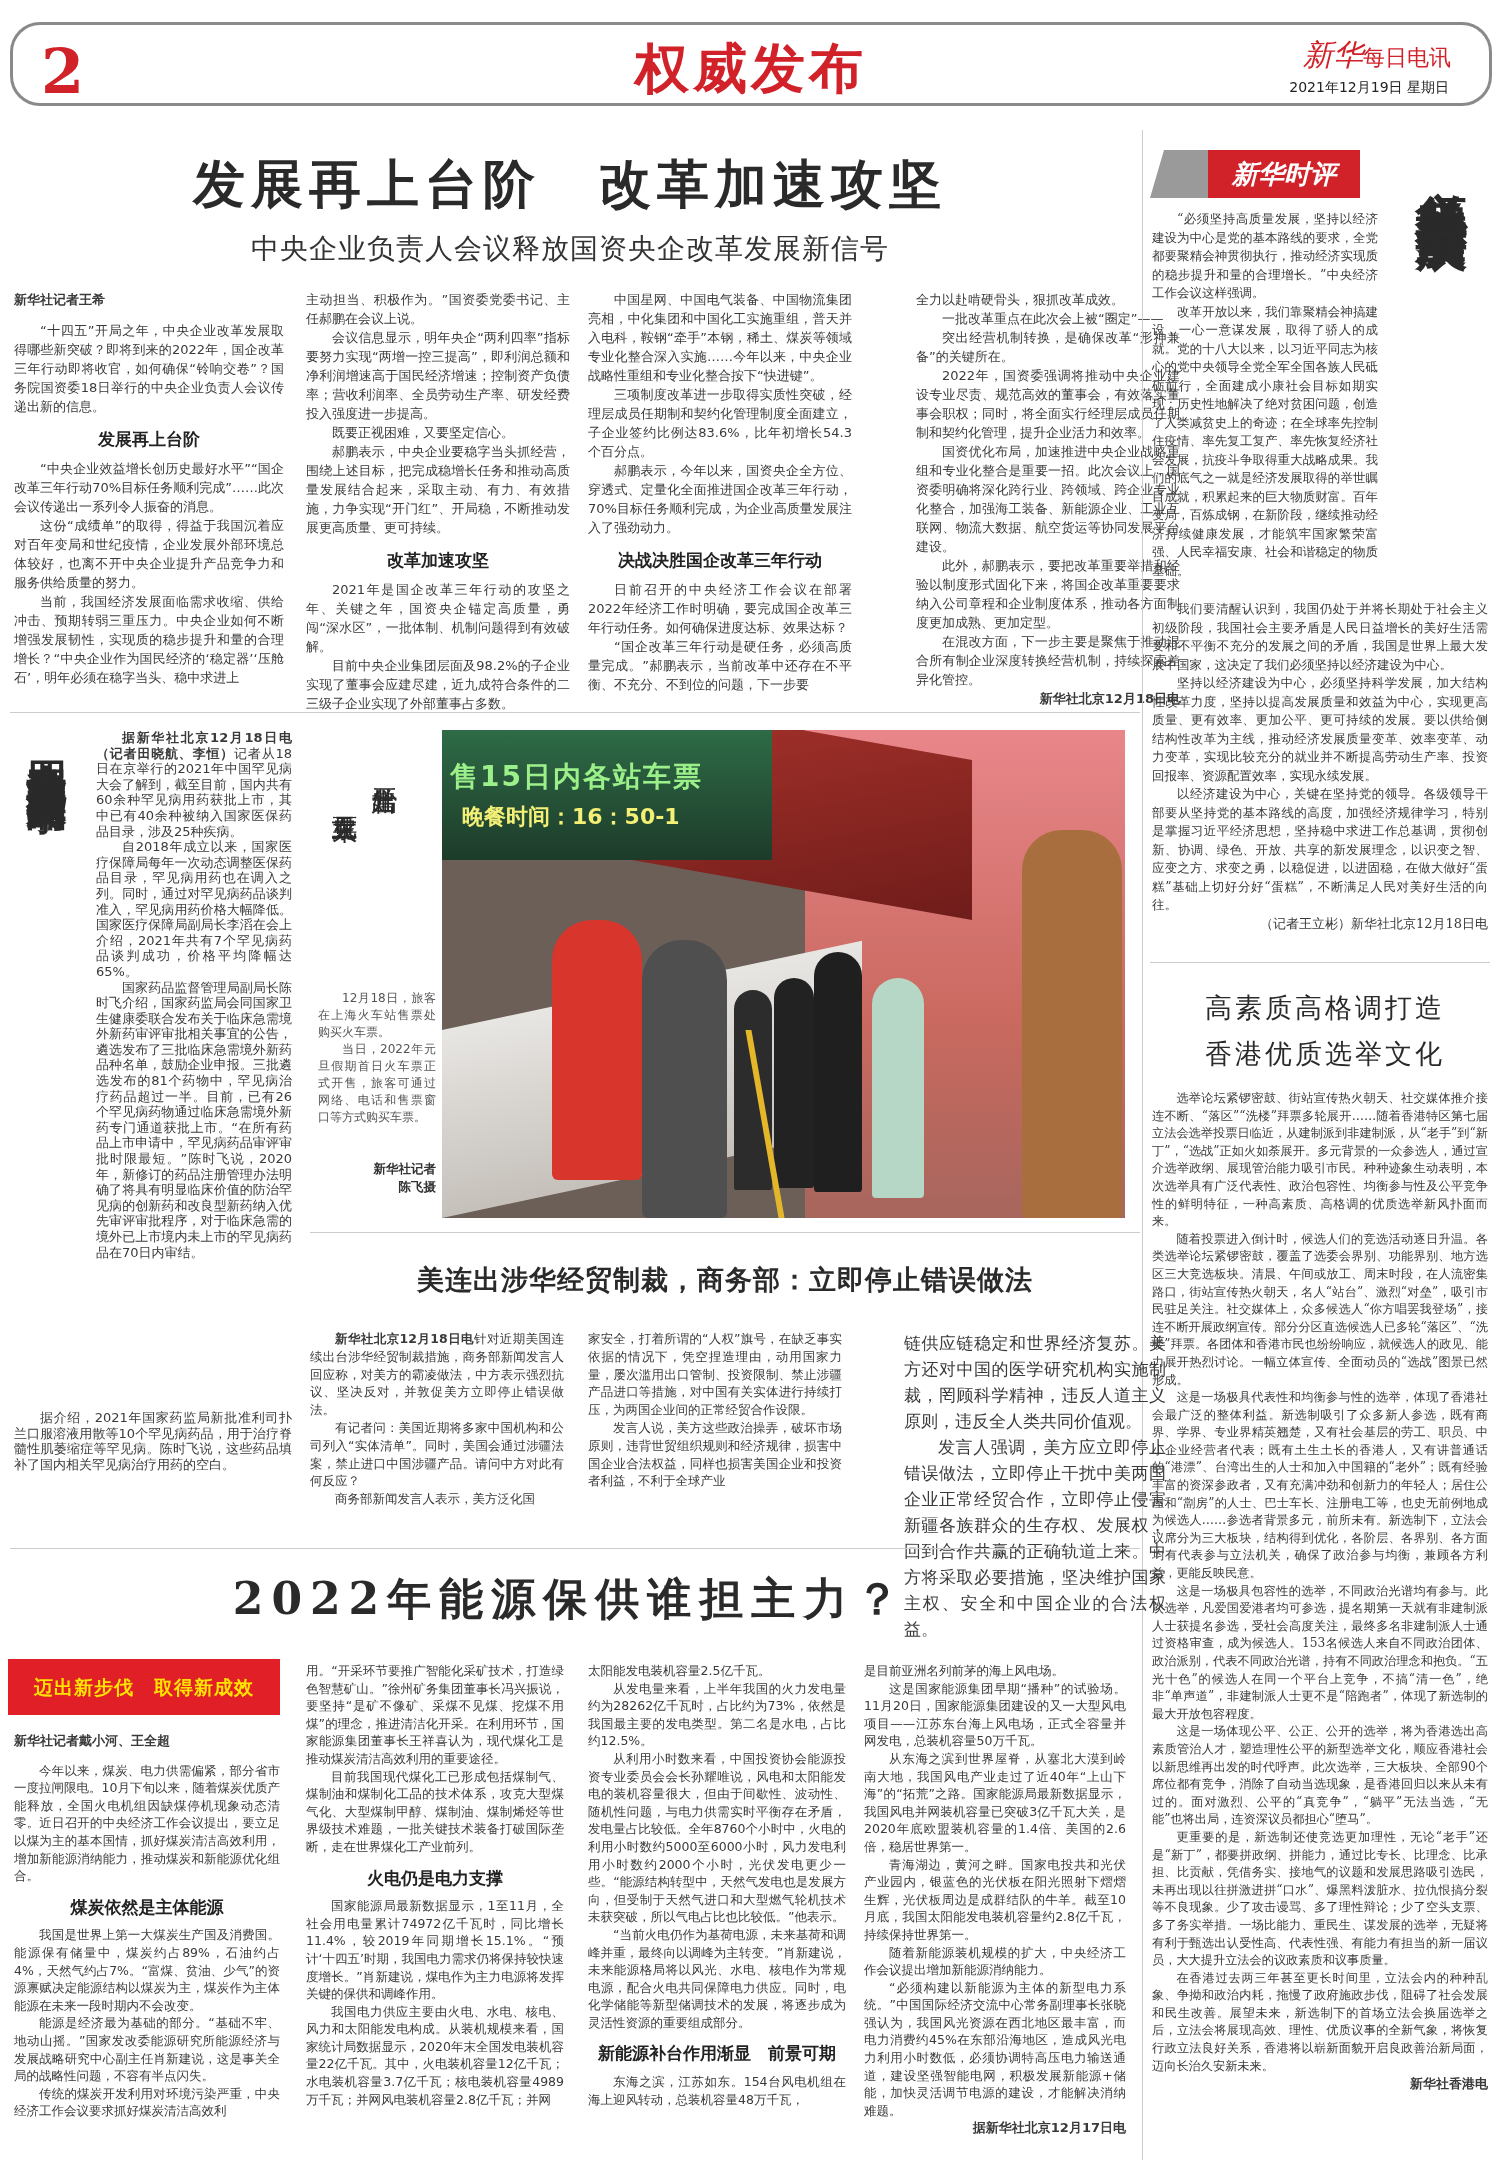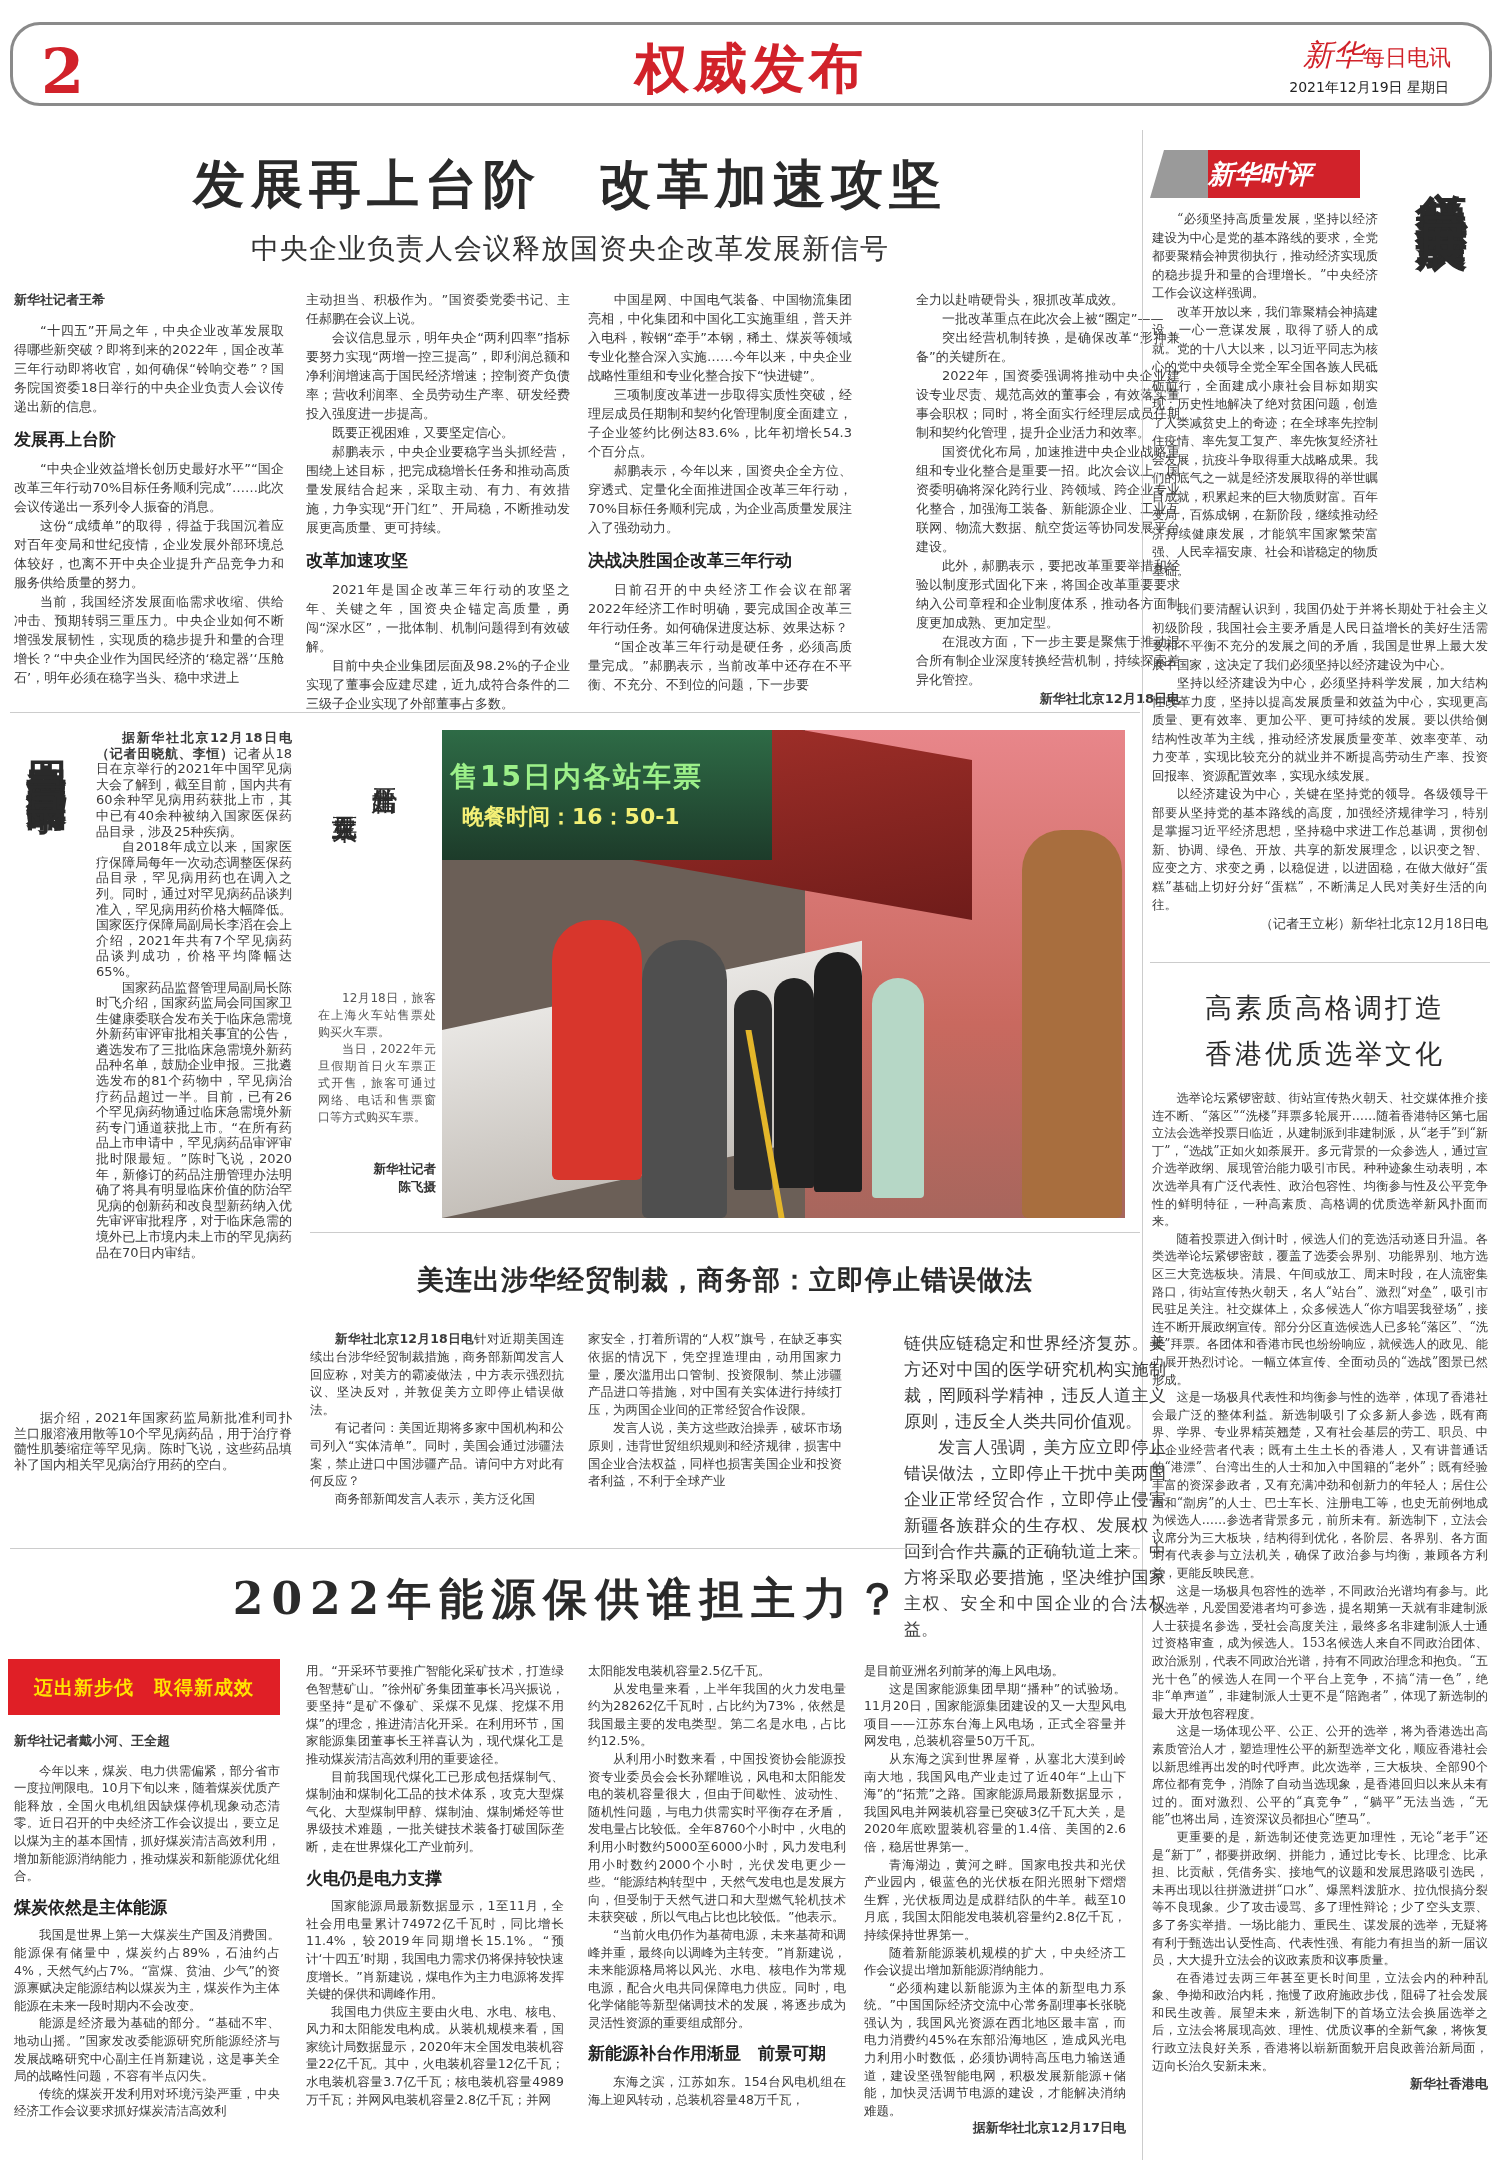--- a/index.html
+++ b/index.html
@@ -15,30 +15,30 @@
   .brand small { font-size: 22px; font-style: normal; }
   .date { right: 40px; top: 54px; font-size: 14px; color: #222; }
 
   
   .lead-title { left: 0; width: 1140px; top: 150px; text-align: center; font-size: 52px; font-weight: bold; color: #2a2a2a; letter-spacing: 6px; font-family: "DejaVu Serif", serif; }
   .lead-sub { left: 0; width: 1140px; top: 230px; text-align: center; font-size: 28px; color: #333; letter-spacing: 1px; }
 
   .col { font-size: 13px; line-height: 19px; color: #3a3a3a; text-align: justify; }
   .col p { text-indent: 2em; }
   .col .byline { font-weight: bold; font-size: 13px; text-indent: 0; margin-bottom: 12px; }
-  .col h3 { font-size: 17px; font-weight: bold; margin: 14px 0 10px; color: #222; }
+  .col h3 { text-align: center; font-size: 17px; font-weight: bold; margin: 14px 0 10px; color: #222; }
   .dateline { text-align: right; font-weight: bold; font-size: 13px; }
 
   .rule-v { background: #ccc; width: 1px; }
   .rule-h { background: #ccc; height: 1px; }
 
   
   .badge { left: 1150px; top: 150px; width: 210px; height: 48px; }
   .badge .pen { position: absolute; left: 0; top: 0; width: 70px; height: 48px; background: #9a9a9a; clip-path: polygon(20% 0,100% 0,100% 100%,0 100%); }
-  .badge .lbl { position: absolute; left: 58px; top: 0; width: 152px; height: 48px; background: #d1222a; color: #fff; font-size: 26px; font-weight: bold; font-style: italic; line-height: 48px; text-align: left; }
+  .badge .lbl { position: absolute; left: 58px; top: 0; width: 152px; height: 48px; background: #d1222a; color: #fff; font-size: 26px; font-weight: bold; font-style: italic; line-height: 48px; text-align: center; }
   .vtitle { writing-mode: vertical-rl; font-weight: bold; color: #2a2a2a; font-family: "DejaVu Serif", serif; }
   .comm-title { left: 1410px; top: 150px; font-size: 52px; letter-spacing: 4px; line-height: 64px; }
   .comm-body { font-family: "DejaVu Serif", serif; font-size: 12.5px; line-height: 18.5px; }
 
   
   .rd-title { left: 22px; top: 730px; font-size: 40px; letter-spacing: 2px; line-height: 50px; }
 
   
   .photo { left: 442px; top: 730px; width: 683px; height: 488px; overflow: hidden; background: #6b5f57; }
   .photo .board { position: absolute; left: 0; top: 0; width: 330px; height: 130px; background: linear-gradient(#2e6b46, #1d3b2a); }

